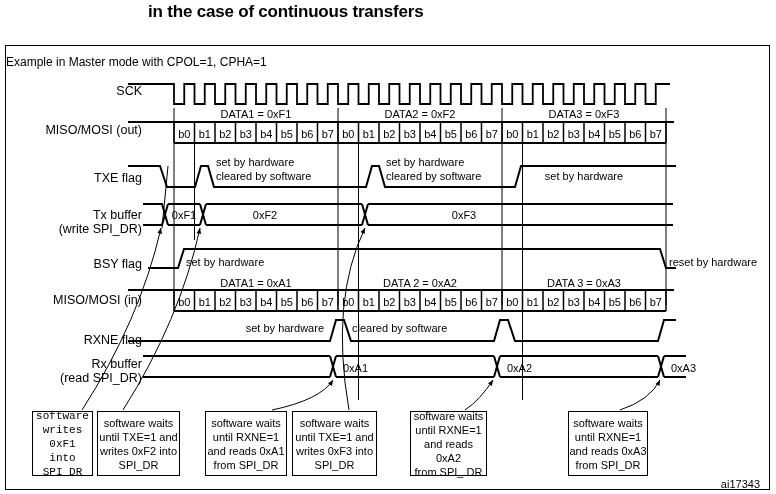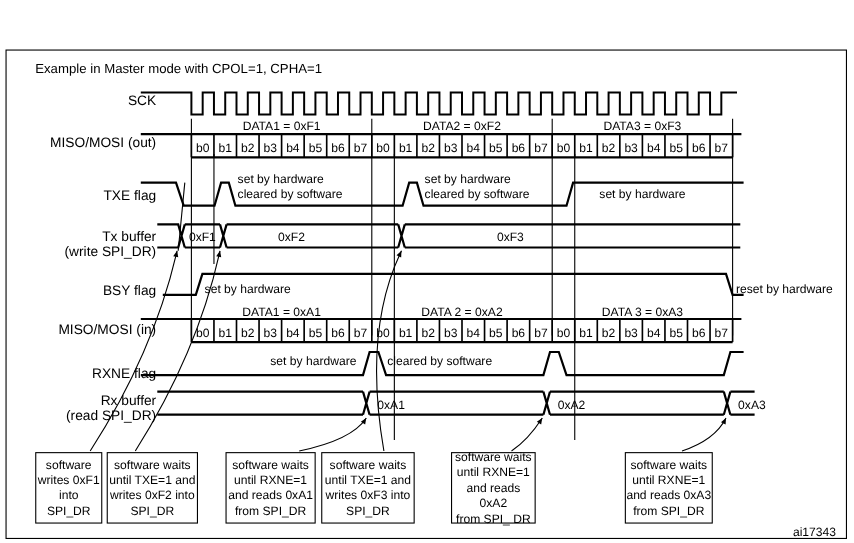--- a/index.html
+++ b/index.html
@@ -1,29 +1,30 @@
 <!DOCTYPE html>
 <html><head>
 <meta charset="utf-8">
 <style>
   html, body { margin:0; padding:0; background:#ffffff; }
   body { width:776px; height:494px; position:relative; overflow:hidden; font-family:"Liberation Sans", sans-serif; color:#000; }
   .title { position:absolute; left:6px; top:2px; font-weight:bold; font-size:17px; line-height:20px; letter-spacing:-0.2px; }
   .title .l2 { display:block; padding-left:142px; }
   .frame { position:absolute; left:5px; top:45px; width:765px; height:445px; border:1.5px solid #000; box-sizing:border-box; }
-  .subtitle { position:absolute; left:32px; top:55px; font-size:12px; }
+  .subtitle { position:absolute; left:6px; top:55px; font-size:12px; }
   svg#diagram { position:absolute; left:0; top:0; }
   svg text { font-family:"Liberation Sans", sans-serif; }
   .box { position:absolute; border:1.2px solid #000; box-sizing:border-box; font-size:11px; line-height:14px; text-align:center; display:flex; align-items:center; justify-content:center; background:#fff; }
   .code { position:absolute; right:16px; bottom:4px; font-size:11px; }
 </style>
 </head>
 <body>
 
 <div class="title">
+  <span class="l2">in the case of continuous transfers</span>
 </div>
 <div class="frame"></div>
 <div class="subtitle">Example in Master mode with CPOL=1, CPHA=1</div>
 
 <svg id="diagram" width="776" height="494">
     <text x="142" y="95" font-size="12.5" text-anchor="end">SCK</text>
     <text x="142" y="134" font-size="12.5" text-anchor="end">MISO/MOSI (out)</text>
     <text x="142" y="182" font-size="12.5" text-anchor="end">TXE flag</text>
     <text x="142" y="219" font-size="12.5" text-anchor="end">Tx buffer</text>
     <text x="142" y="233" font-size="12.5" text-anchor="end">(write SPI_DR)</text>
@@ -186,21 +187,21 @@
     <path d="M349 410 Q330 300 365 228" fill="none" stroke="#000" stroke-width="1"></path>
     <path d="M365 228 L364.68529513832704 233.9917410533199 L360.4825310717165 231.94873074316203 Z" fill="#000"></path>
     <path d="M465 410 Q480 400 493 380" fill="none" stroke="#000" stroke-width="1"></path>
     <path d="M493 380 L491.94722686755796 385.9069170242698 L488.0291629894092 383.3601755034731 Z" fill="#000"></path>
     <path d="M620 410 Q650 400 660 380" fill="none" stroke="#000" stroke-width="1"></path>
     <path d="M660 380 L659.618372131393 385.98785104773845 L655.4386958829734 383.89801292352865 Z" fill="#000"></path>
     <path d="M162 228 L168 166" fill="none" stroke="#000" stroke-width="1"></path>
   </svg>
 
 <div id="notes">
-    <div class="box" style="left: 32px; top: 411px; width: 61px; height: 65px;">
+    <div class="box" style="left: 32px; top: 411px; width: 61px; height: 65px; font-family: Liberation Mono, monospace;">
       <span style="white-space: pre-line;">software
 writes 0xF1
 into SPI_DR</span>
     </div>
     <div class="box" style="left: 97px; top: 411px; width: 83px; height: 65px;">
       <span style="white-space: pre-line;">software waits
 until TXE=1 and
 writes 0xF2 into
 SPI_DR</span>
     </div>

